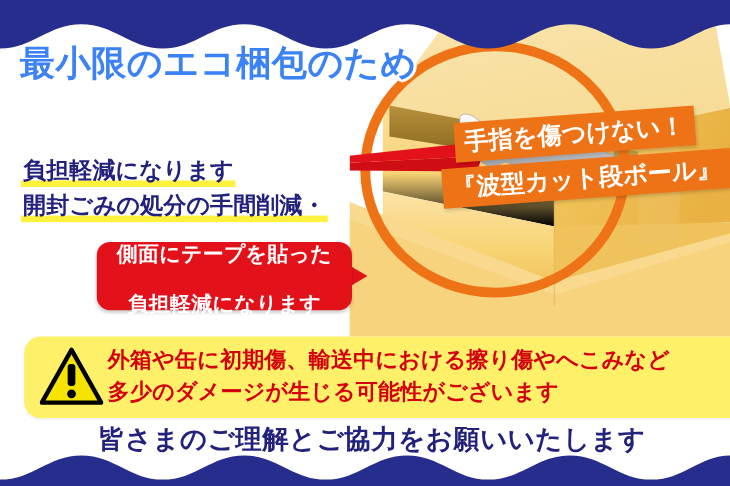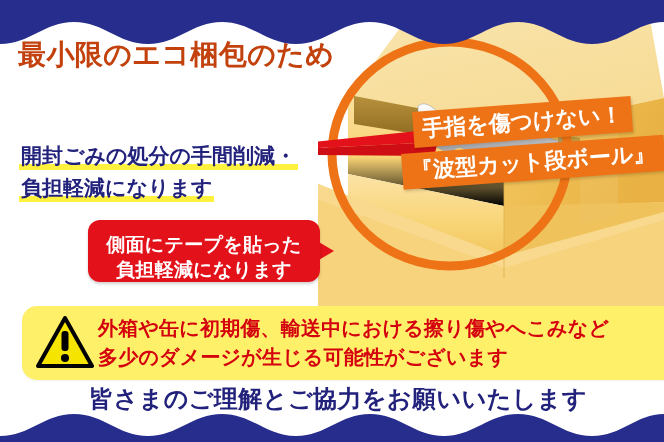--- a/index.html
+++ b/index.html
@@ -9,43 +9,43 @@
   
   .wave{position:absolute;left:0;width:664px;z-index:40;pointer-events:none;}
   .wave-top{top:0;height:48px;}
   .wave-bottom{bottom:0;height:40px;}
 
   
   #box-illustration{position:absolute;left:318px;top:6px;width:346px;height:300px;z-index:10;}
 
   
   #headline{position:absolute;left:18px;top:38px;z-index:30;}
-  .h-line{font-size:28px;font-weight:bold;color:#c2410c;line-height:1.23;letter-spacing:0.4px;
+  .h-line{font-size:32px;font-weight:bold;color:#3b82f6;line-height:1.23;letter-spacing:0.4px;
           text-shadow:
             2px 0 0 #fff,-2px 0 0 #fff,0 2px 0 #fff,0 -2px 0 #fff,
             2px 2px 0 #fff,-2px 2px 0 #fff,2px -2px 0 #fff,-2px -2px 0 #fff,
             3px 0 0 #fff,-3px 0 0 #fff,0 3px 0 #fff,0 -3px 0 #fff;
           white-space:nowrap;}
 
   
   #subhead{position:absolute;left:19px;top:140px;z-index:30;}
   .s-line{position:relative;display:block;font-size:21px;font-weight:bold;color:#22227c;
           line-height:1.52;white-space:nowrap;width:max-content;padding:0 2px;}
   .s-line .marker{position:absolute;left:0;right:0;bottom:2px;height:6px;background:#fff23f;z-index:-1;}
 
   
   #red-callout{position:absolute;left:88px;top:220px;width:232px;height:62px;z-index:30;}
   .red-body{position:absolute;inset:0;background:#e3121a;border-radius:12px;
             box-shadow:0 2px 3px rgba(0,0,0,.18);}
   .red-tail{position:absolute;left:224px;top:18px;width:0;height:0;
             border-top:13px solid transparent;border-bottom:13px solid transparent;
             border-left:22px solid #e3121a;}
   .red-txt{position:absolute;inset:0;display:flex;flex-direction:column;align-items:center;
-           justify-content:flex-end;color:#fff;font-weight:bold;font-size:19px;line-height:1.28;
-           letter-spacing:.3px;white-space:nowrap;}
+           justify-content:flex-start;color:#fff;font-weight:bold;font-size:19px;line-height:1.28;
+           letter-spacing:.3px;white-space:nowrap;gap:22px;}
 
   
   #orange-banners{position:absolute;left:412px;top:112px;z-index:32;transform:rotate(-4.2deg);
                   transform-origin:left top;}
   .ob{display:block;background:#ee7316;color:#ffffff;font-weight:bold;font-size:22px;
       line-height:1.05;padding:6px 9px 7px 9px;white-space:nowrap;width:max-content;
       box-shadow:1px 2px 3px rgba(0,0,0,.16);}
   .ob-1{margin-bottom:5px;}
   .ob-2{margin-left:-14px;font-size:22px;}
 
@@ -166,25 +166,25 @@
              C44,12 30,34 0,34 Z" fill="#272d8c"></path>
   </svg>
 
   <div id="headline">
     <div class="h-line">最小限のエコ梱包のため</div>
   </div>
 
   <div id="subhead">
     <span class="s-line">
       <span class="marker"></span>
-      <span>開封ごみの処分の手間削減・</span>
+      <span>負担軽減になります</span>
     </span>
     <span class="s-line">
       <span class="marker"></span>
-      <span>負担軽減になります</span>
+      <span>開封ごみの処分の手間削減・</span>
     </span>
   </div>
 
   <div id="red-callout">
     <div class="red-tail"></div>
     <div class="red-body"></div>
     <div class="red-txt">
       <span>側面にテープを貼った</span>
       <span>負担軽減になります</span>
     </div>

